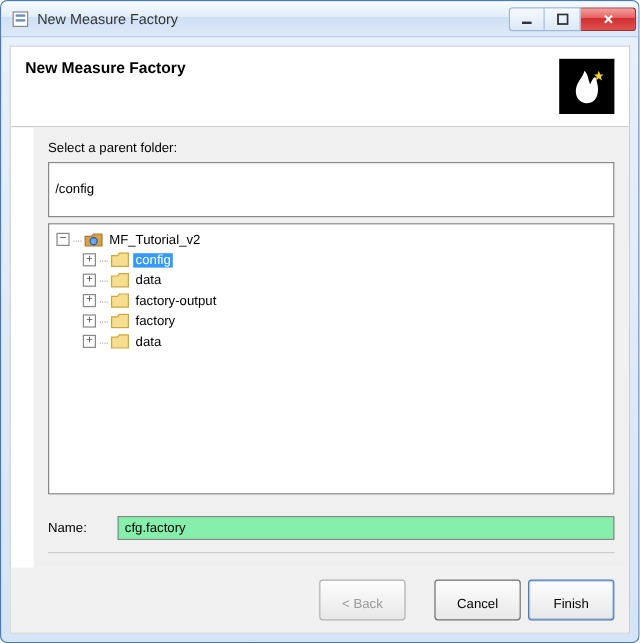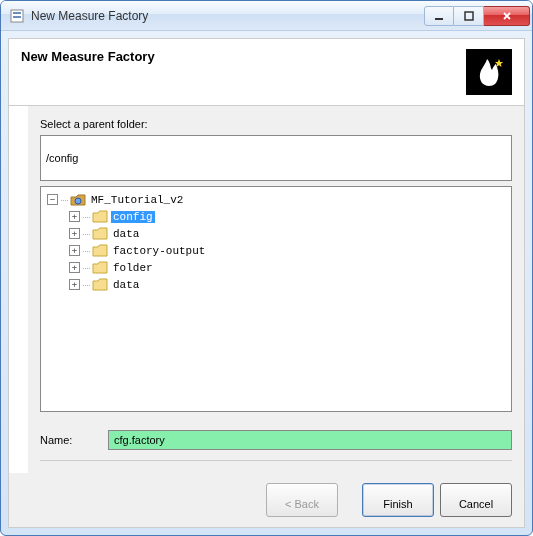--- a/index.html
+++ b/index.html
@@ -171,31 +171,30 @@
     .tree-icon {
       display: inline-flex;
       margin-right: 3px;
       width: 16px;
       height: 14px;
       align-items: center;
       justify-content: center;
     }
     .tree-label {
       padding: 0 2px;
-      font-family: Liberation Mono, monospace;
     }
     .tree-label.selected {
       background: #3399ff;
       color: #fff;
       text-align: center;
     }
     .name-row {
       display: flex;
       align-items: center;
-      gap: 18px;
+      gap: 8px;
       justify-content: center;
     }
     .name-label {
       width: 50px;
       font-size: 11px;
     }
     .name-input {
       flex: 1;
       border: 1px solid #888;
       padding: 3px 5px;
@@ -343,21 +342,21 @@
 
         <div class="tree-row">
           <span class="tree-indent" style="width:26px"></span>
           <span class="tree-expander">+</span>
           <span class="tree-dots">····</span>
           <span class="tree-icon">
             <svg width="16" height="13" viewBox="0 0 16 13">
                 <path d="M1 3 L6 3 L7.5 1 L15 1 L15 12 L1 12 Z" fill="#f7dd8f" stroke="#c9a93a"></path>
               </svg>
           </span>
-          <span class="tree-label">folder</span>
+          <span class="tree-label">factory</span>
         </div>
 
         <div class="tree-row">
           <span class="tree-indent" style="width:26px"></span>
           <span class="tree-expander">+</span>
           <span class="tree-dots">····</span>
           <span class="tree-icon">
             <svg width="16" height="13" viewBox="0 0 16 13">
                 <path d="M1 3 L6 3 L7.5 1 L15 1 L15 12 L1 12 Z" fill="#f7dd8f" stroke="#c9a93a"></path>
               </svg>
@@ -370,18 +369,18 @@
         <div class="name-label">Name:</div>
         <input class="name-input" type="text" value="cfg.factory" style="">
       </div>
 
       <div class="sep-line"></div>
     </div>
 
     <div class="button-bar">
       <button class="wiz-btn" disabled="">&lt; Back</button>
       <span style="width:12px"></span>
+      <button class="wiz-btn">Cancel</button>
       <button class="wiz-btn default"><span class="underline-first">Finish</span></button>
-      <button class="wiz-btn">Cancel</button>
     </div>
 
   </div>
 </div>
 
 </body></html>

